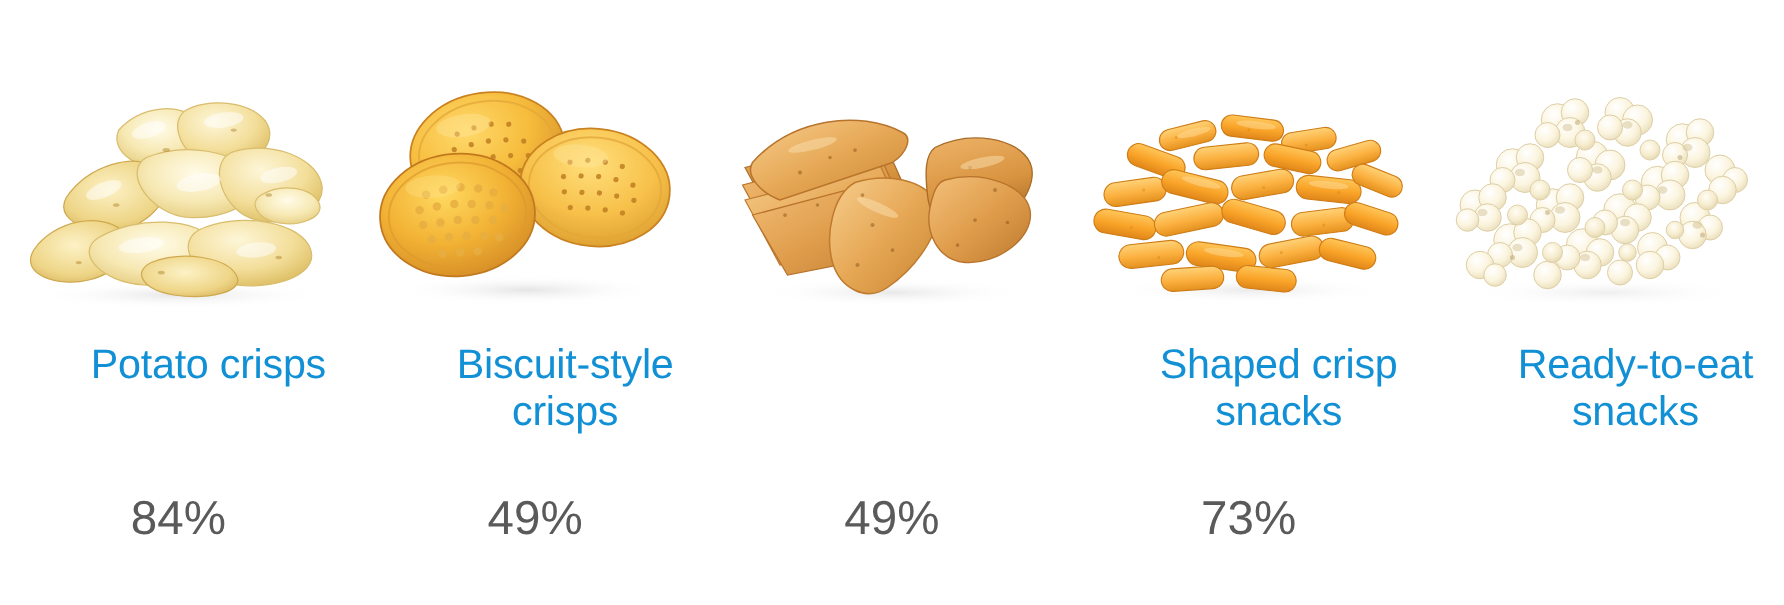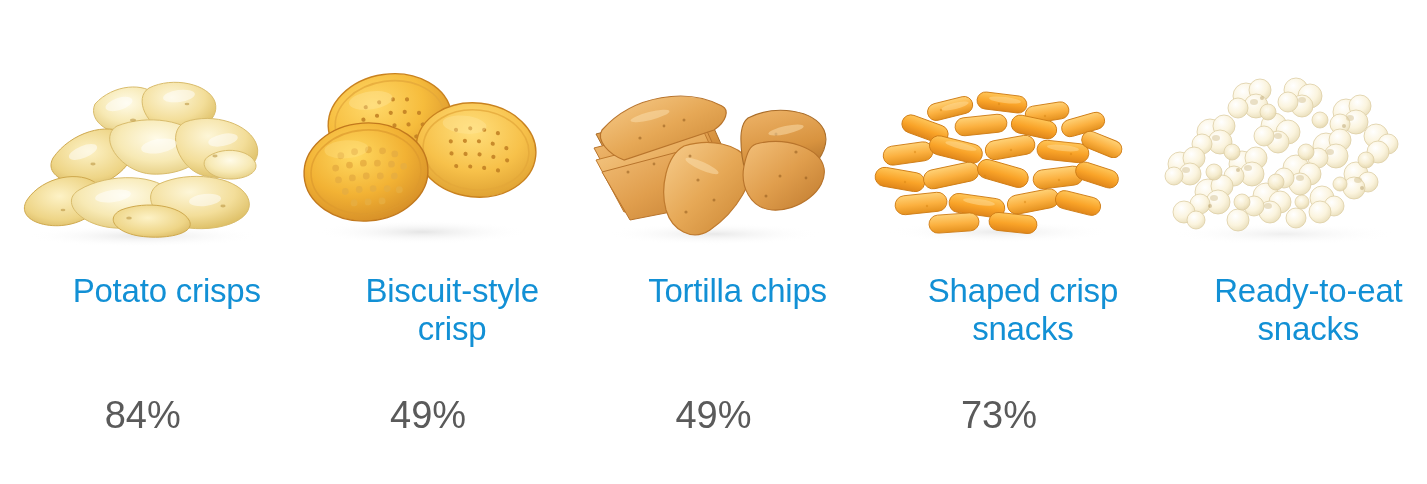--- a/index.html
+++ b/index.html
@@ -259,21 +259,21 @@
                   <circle cx="64" cy="80" r="3.4"></circle>
                   <circle cx="78" cy="80" r="3.4"></circle>
               </g>
               <ellipse cx="46" cy="26" rx="22" ry="9" fill="#ffe28a" opacity=".35"></ellipse>
             </g>
           </svg>
         </div>
       </div>
       <div class="textblock">
         <div class="label">Biscuit-style
-crisp</div>
+crisps</div>
         <div class="pct">49%</div>
       </div>
     </div>
 
     <div class="col">
       <div class="plate">
         <div class="art">
           <svg viewBox="0 0 268 190" xmlns="http://www.w3.org/2000/svg">
             <defs>
               <linearGradient id="tc1" x1="0" y1="0" x2="1" y2="1">
@@ -330,21 +330,20 @@
             </g>
             <g fill="#fbe0b0" opacity=".5">
               <ellipse cx="70" cy="56" rx="20" ry="4" transform="rotate(-14 70 56)"></ellipse>
               <ellipse cx="122" cy="106" rx="18" ry="4" transform="rotate(24 122 106)"></ellipse>
               <ellipse cx="206" cy="70" rx="18" ry="4" transform="rotate(-12 206 70)"></ellipse>
             </g>
           </svg>
         </div>
       </div>
       <div class="textblock">
-        <div class="label">Tortilla chips</div>
         <div class="pct">49%</div>
       </div>
     </div>
 
     <div class="col">
       <div class="plate">
         <div class="art">
           <svg viewBox="0 0 268 190" xmlns="http://www.w3.org/2000/svg">
             <defs>
               <linearGradient id="pf1" x1="0" y1="0" x2="0" y2="1">

